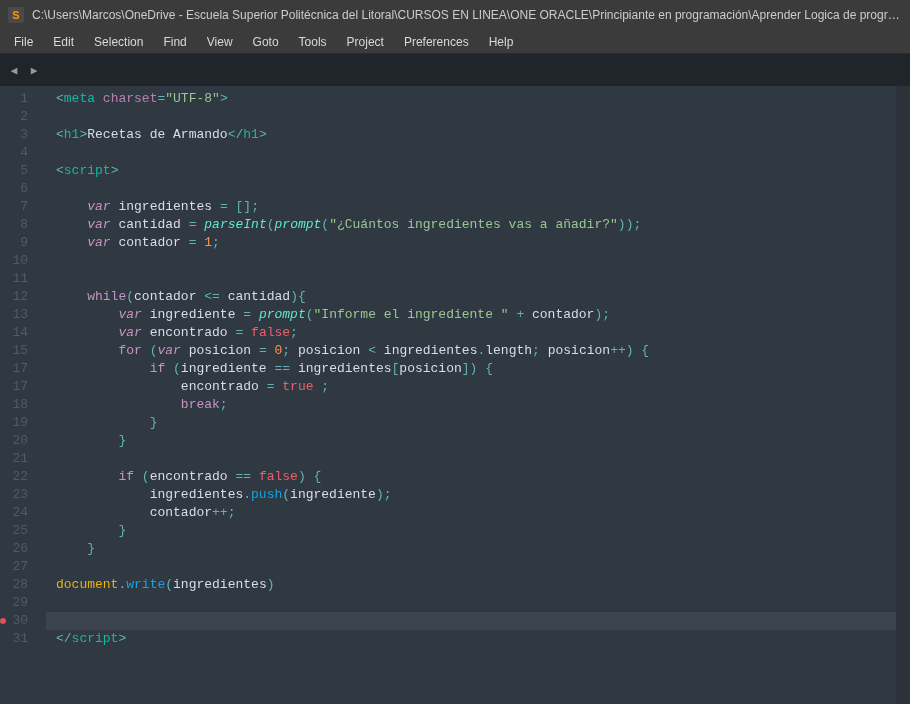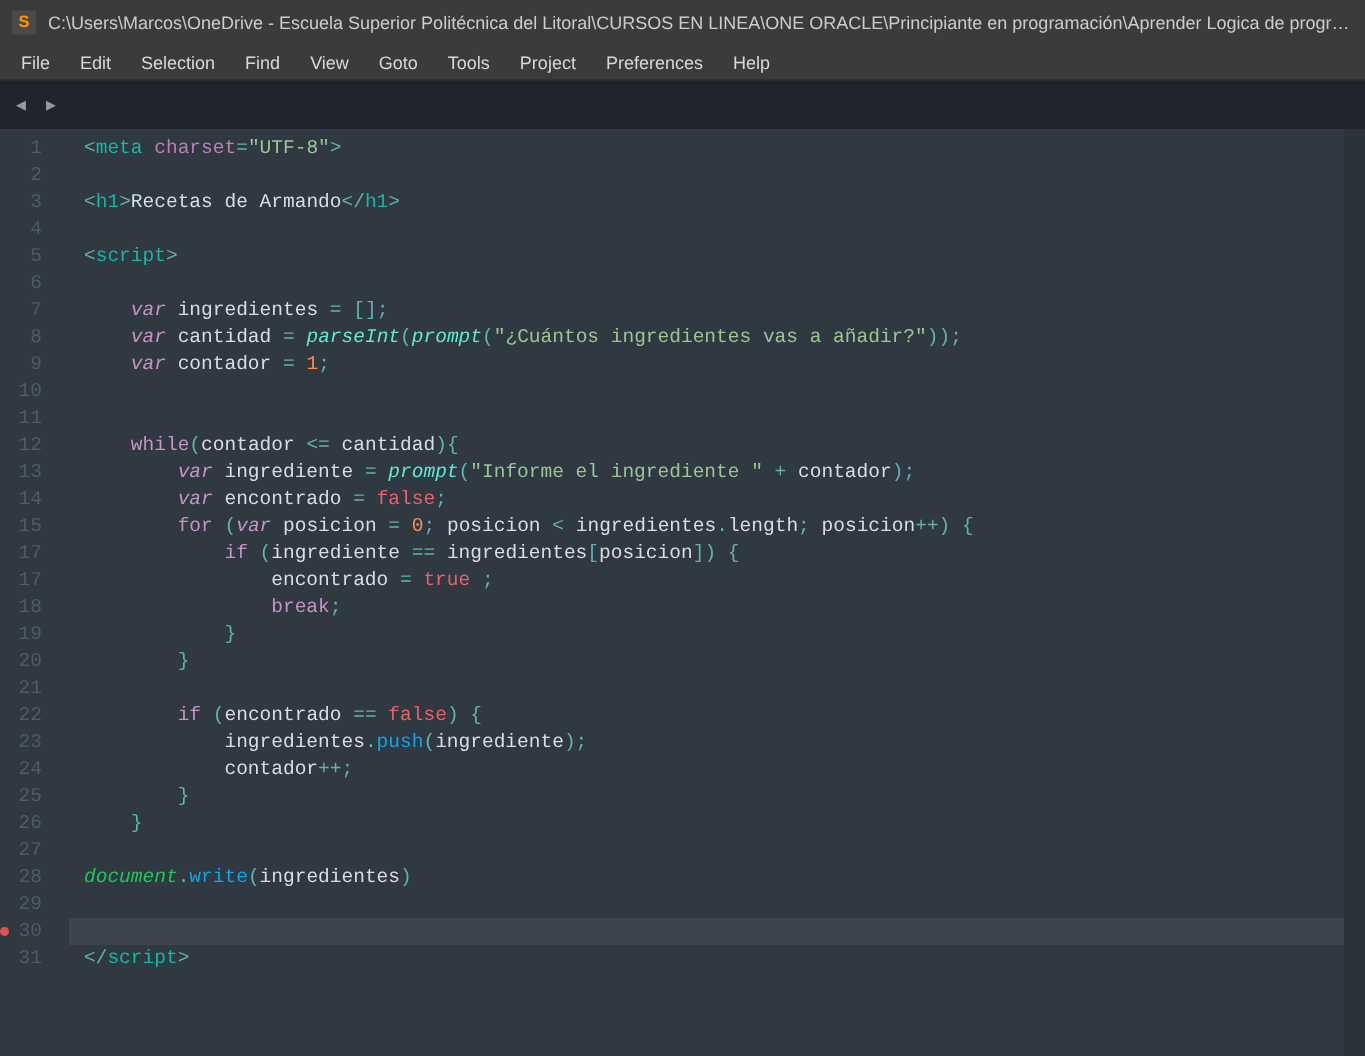--- a/index.html
+++ b/index.html
@@ -145,21 +145,21 @@
   .p-tag    { color: #14b8a6; }   
   .p-attr   { color: #bb80b3; }   
   .p-str    { color: #99c794; }   
   .p-kw     { color: #c594c5; }   
   .p-kw2    { color: #c594c5; font-style: italic; }   
   .p-fncall { color: #0ea5e9; }   
   .p-fnit   { color: #5eead4; font-style: italic; } 
   .p-num    { color: #f99157; }   
   .p-const  { color: #eb606b; }   
   .p-ident  { color: #d8dee9; }   
-  .p-obj    { color: #22c55e; font-style: italic; }   
+  .p-obj    { color: #eab308; }   
   .scrollbar-v {
     width: 14px;
     background: #2b323a;
   }
 </style>
 </head>
 <body>
 
 <div class="titlebar">
   <span class="titlebar-icon">S</span>

